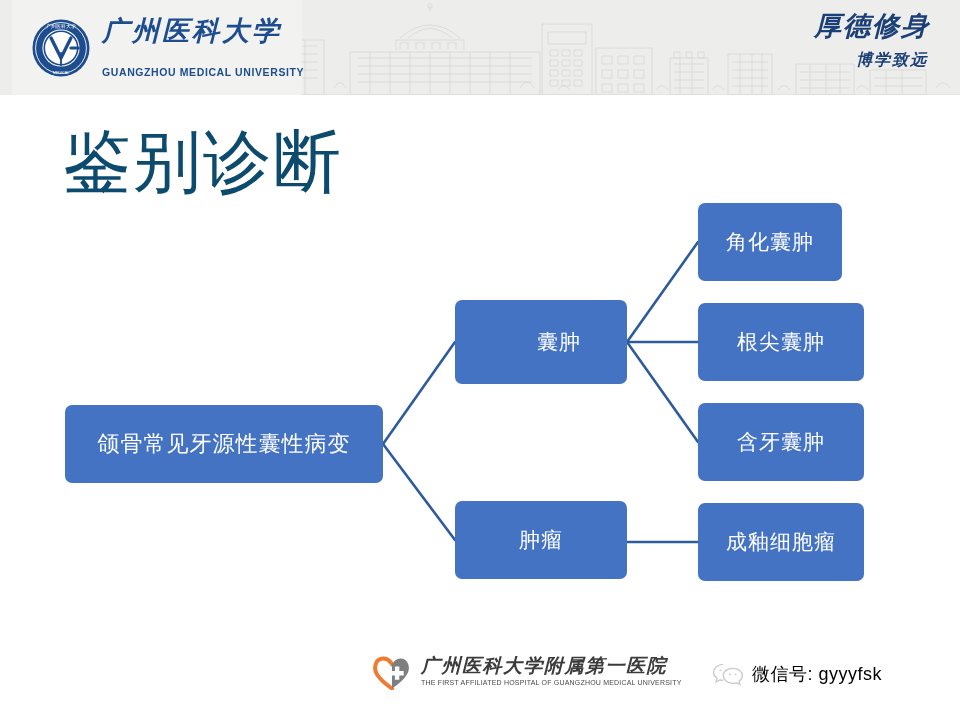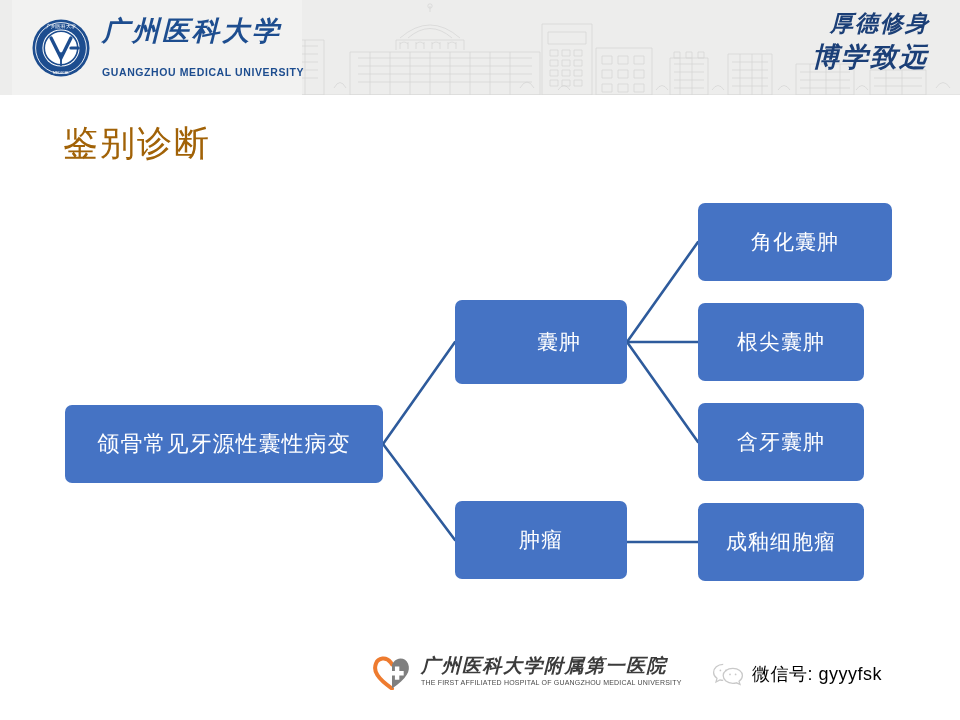--- a/index.html
+++ b/index.html
@@ -73,38 +73,39 @@
     position: absolute;
     right: 30px; top: 8px;
     z-index: 4;
     text-align: right;
     font-family: "Liberation Serif", "DejaVu Serif", serif;
     color: #1b3f77;
     font-style: italic;
     font-weight: bold;
   }
   .motto-line1 {
-    font-size: 23px;
-    letter-spacing: 2px;
-    white-space: nowrap;
-    margin-left: 32px;
-  }
-  .motto-line2 {
     font-size: 27px;
     letter-spacing: 2px;
     white-space: nowrap;
+    margin-left: 32px;
+  }
+  .motto-line2 {
+    font-size: 16px;
+    letter-spacing: 2px;
+    white-space: nowrap;
+    margin-top: 6px;
     padding-right: 2px;
   }
 
   
   .slide-title {
     position: absolute;
     left: 63px; top: 124px;
-    font-size: 35px;
-    color: #a16207;
+    font-size: 68px;
+    color: #0c4a6e;
     letter-spacing: 2px;
     line-height: 1.1;
     white-space: nowrap;
   }
 
   
   .diagram {
     position: absolute;
     left: 0; top: 95px;
     width: 960px;
@@ -129,21 +130,21 @@
     white-space: nowrap;
     z-index: 2;
   }
   .node-root {
     left: 65px; top: 310px;
     width: 318px; height: 78px;
     font-size: 22px;
   }
   .node-cyst   { left: 455px; top: 205px; width: 172px; height: 84px; padding-left: 36px; }
   .node-tumor  { left: 455px; top: 406px; width: 172px; height: 78px; }
-  .node-leaf1  { left: 698px; top: 108px; width: 194px; height: 78px; }
+  .node-leaf1  { left: 698px; top: 108px; width: 144px; height: 78px; }
   .node-leaf2  { left: 698px; top: 208px; width: 166px; height: 78px; }
   .node-leaf3  { left: 698px; top: 308px; width: 166px; height: 78px; }
   .node-leaf4  { left: 698px; top: 408px; width: 166px; height: 78px; }
 
   
   .footer {
     position: absolute;
     left: 0; top: 640px;
     width: 960px; height: 80px;
   }

